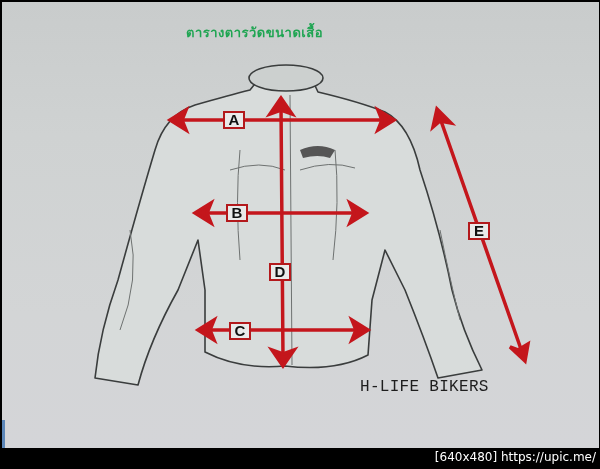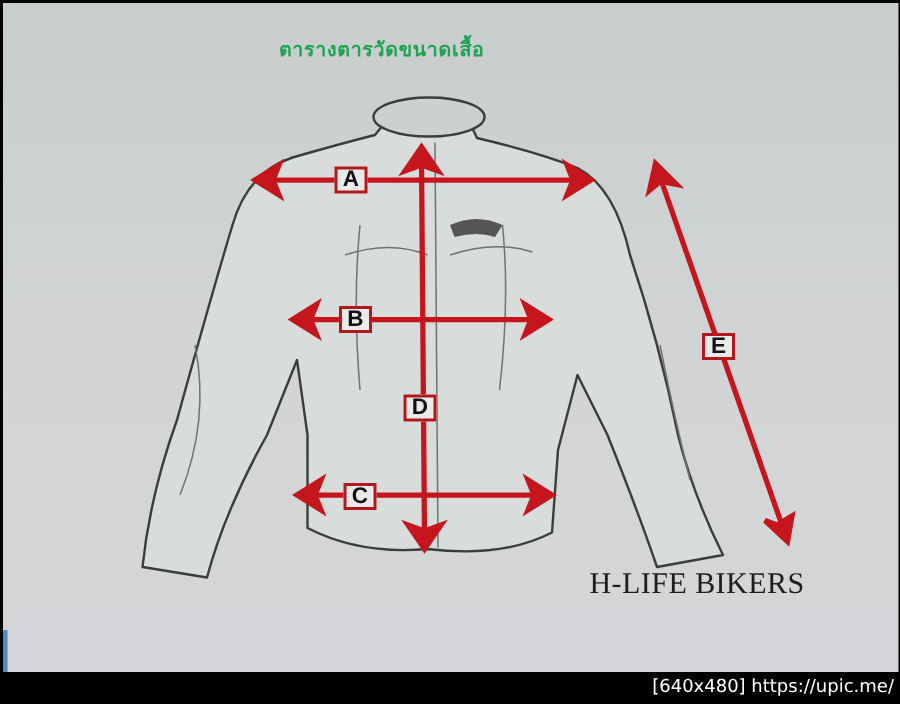--- a/index.html
+++ b/index.html
@@ -1,20 +1,20 @@
 <!DOCTYPE html>
 <html><head>
 <meta charset="utf-8">
 <style>
   html, body { margin: 0; padding: 0; }
   body { width: 600px; height: 469px; background: #000; position: relative; overflow: hidden; font-family: "Liberation Sans", sans-serif; }
   .photo { position: absolute; left: 2px; top: 2px; width: 597px; height: 446px; background: linear-gradient(180deg, #c9cccc 0%, #cfd2d2 30%, #d3d5d6 70%, #d4d5d8 100%); }
   .edge-left { position: absolute; left: 2px; top: 420px; width: 3px; height: 28px; background: #5b86b8; }
   .title { position: absolute; left: 0; width: 509px; top: 22px; text-align: center; color: #1fa552; font-family: "DejaVu Serif", serif; font-size: 13px; font-weight: bold; letter-spacing: 0.5px; }
-  .brand { position: absolute; left: 360px; top: 378px; font-family: Liberation Serif, serif; font-size: 20px; color: #1e1e1e; letter-spacing: 0.3px; margin-left: 33px; }
+  .brand { position: absolute; left: 360px; top: 378px; font-family: Liberation Mono, monospace; font-size: 16px; color: #1e1e1e; letter-spacing: 0.3px; }
   .footer { position: absolute; left: 0; top: 449px; width: 600px; height: 20px; background: #000; }
   .footer-text { position: absolute; right: 4px; top: 1px; color: #fff; font-family: "DejaVu Sans", sans-serif; font-size: 12px; }
   svg.diagram { position: absolute; left: 0; top: 0; }
   .lbl { position: absolute; width: 22px; height: 18px; border: 2px solid #b3191c; background: #e9eaea; box-sizing: border-box; text-align: center; font-weight: bold; font-size: 15px; line-height: 14px; color: #111; }
 </style>
 </head>
 <body>
 
 <div class="photo"></div>
 <div class="edge-left"></div>

